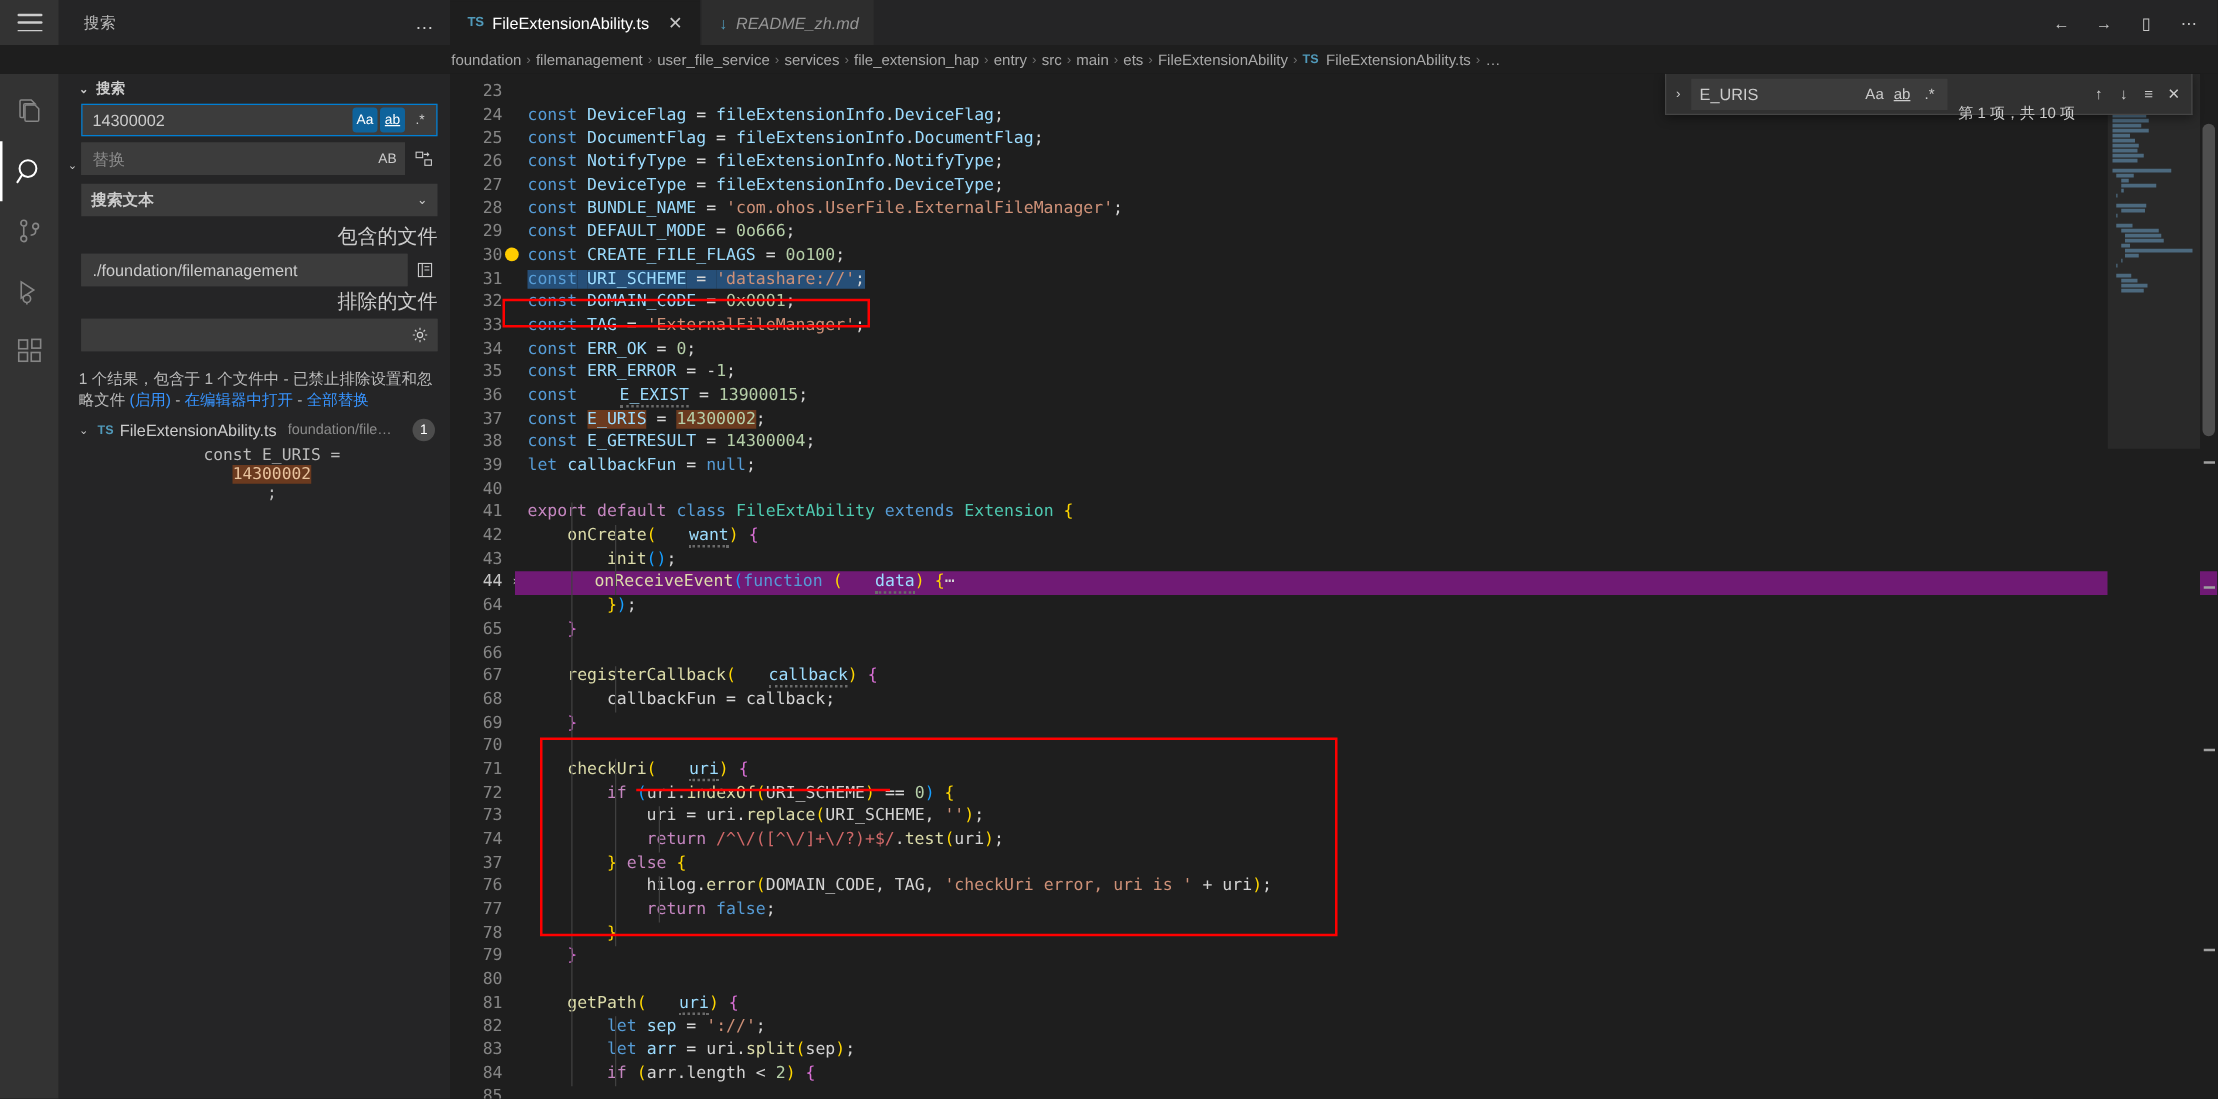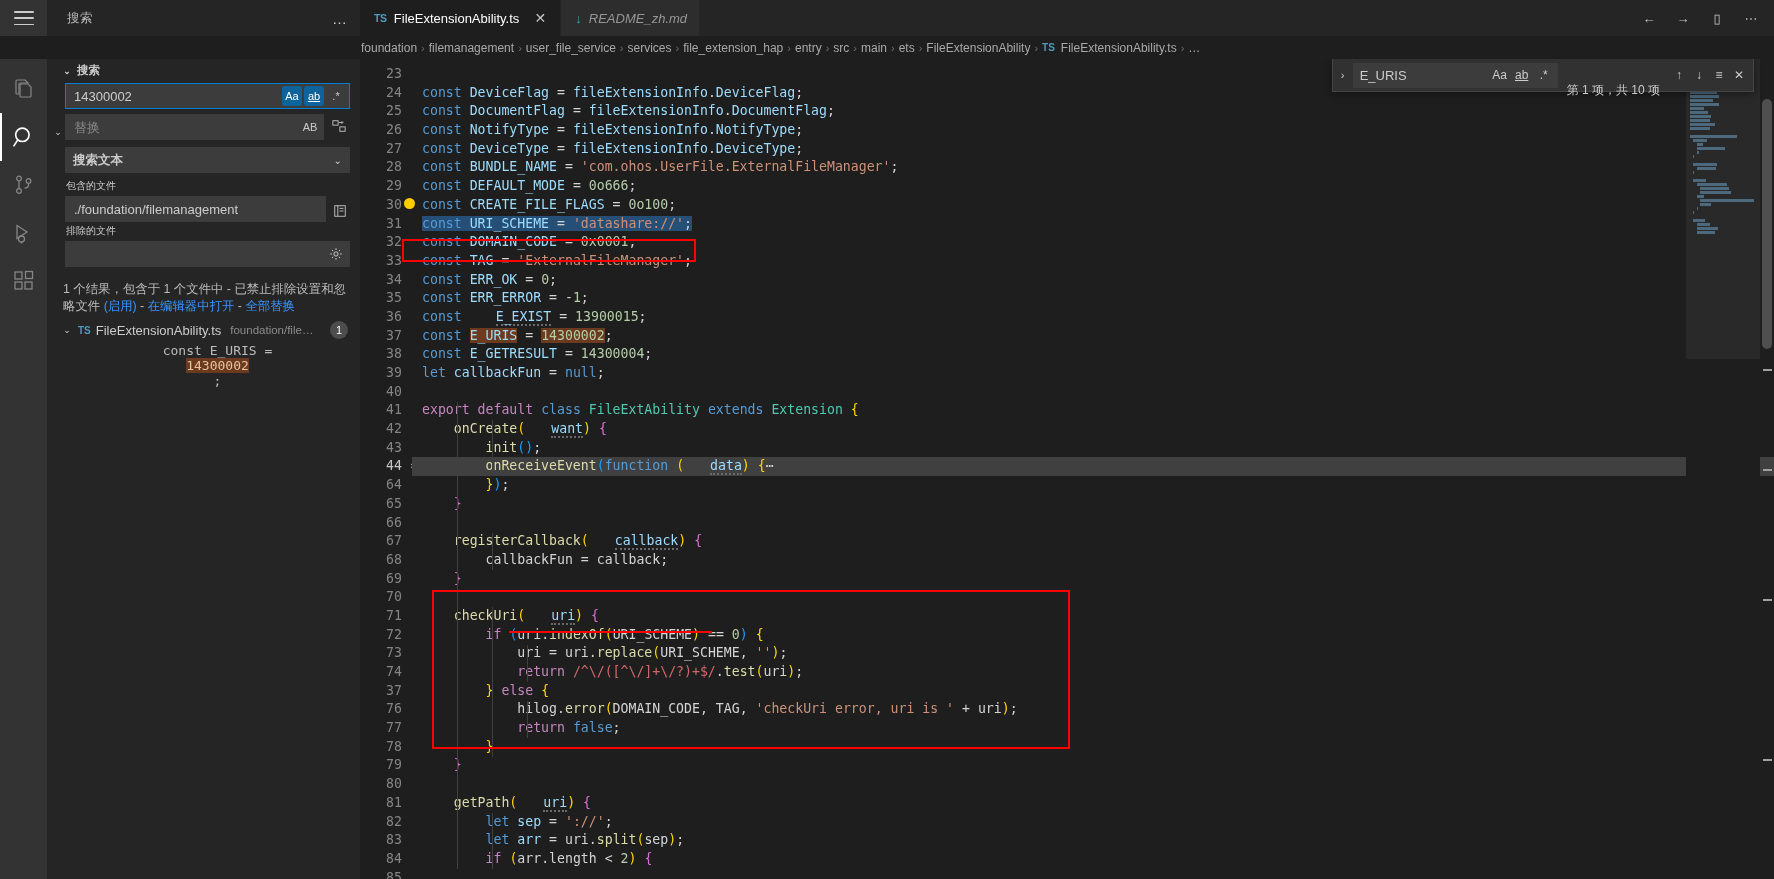--- a/index.html
+++ b/index.html
@@ -117,36 +117,36 @@
   .input-wrap input::placeholder { color:#8a8a8a; }
   .in-actions { display:flex; align-items:center; gap:2px; padding-right:3px; }
   .in-btn {
     width:20px; height:20px; display:flex; align-items:center; justify-content:center;
     font-size:11px; color:#cccccc; border-radius:3px;
   }
   .in-btn.on { background:#0e639c; color:#ffffff; }
   .in-btn .mono { font-family:"Liberation Sans", sans-serif; font-size:11px; }
   .in-btn .uline { text-decoration:underline; }
 
-  .replace-row { display:flex; gap:4px; margin-bottom:7px; }
+  .replace-row { display:flex; align-items:center; gap:4px; margin-bottom:7px; }
   .replace-row .input-wrap { flex:1; margin-bottom:0; }
   .replace-all-btn {
     width:22px; height:24px; display:flex; align-items:center; justify-content:center;
     color:#cccccc; font-size:12px;
   }
 
   .detail-toggle {
     display:flex; align-items:center; justify-content:space-between;
     background:#3c3c3c; height:26px; padding:0 8px; margin-bottom:6px;
     color:#cccccc; font-weight:bold; font-size:12.5px;
   }
   .detail-toggle .chev2 { font-size:10px; font-weight:normal; }
 
-  .field-label { font-size:10px; color:#cccccc; margin:2px 0 3px 1px; }
-  .field-row { display:flex; align-items:flex-end; gap:4px; margin-bottom:2px; }
+  .field-label { font-size:16px; color:#cccccc; margin:2px 0 3px 1px;text-align:right; }
+  .field-row { display:flex; align-items:center; gap:4px; margin-bottom:2px; }
   .field-row .input-wrap { flex:1; margin-bottom:0; }
   .field-icon {
     width:20px; height:22px; display:flex; align-items:center; justify-content:center;
     color:#cccccc; font-size:12px;
   }
 
   .results-msg {
     padding:12px 12px 4px 16px; font-size:12.4px; line-height:17px;
     color:#bbbbbb;
   }
@@ -189,21 +189,21 @@
   .gutter .fold {
     position:absolute; right:-13px; top:0; color:#c5c5c5; font-size:10px;
   }
   .gutter .bulb {
     position:absolute; right:-13px; top:2px; width:11px; height:11px;
     border-radius:50%; background:#ffcc00;
   }
 
   .code-lines { flex:1; padding-top:6px; position:relative; padding-left:10px; min-width:0; white-space:pre; }
   .code-lines .cl { height:18.7px; position:relative; }
-  .cl.hlline { background:#404040; margin-left:-10px; padding-left:10px; }
+  .cl.hlline { background:#701a75; margin-left:-10px; }
 
   
   .kw   { color:#569cd6; }
   .kw2  { color:#c586c0; }
   .typ  { color:#4ec9b0; }
   .var  { color:#9cdcfe; }
   .fn   { color:#dcdcaa; }
   .str  { color:#ce9178; }
   .num  { color:#b5cea8; }
   .op   { color:#d4d4d4; }

